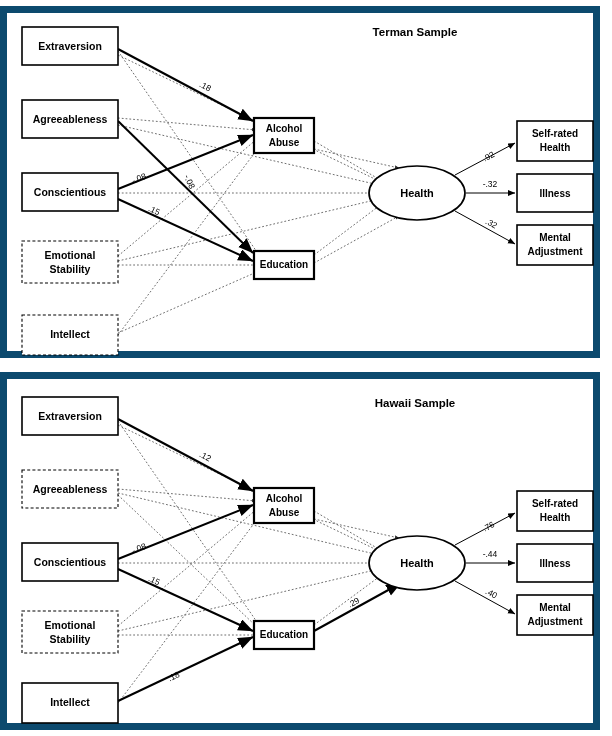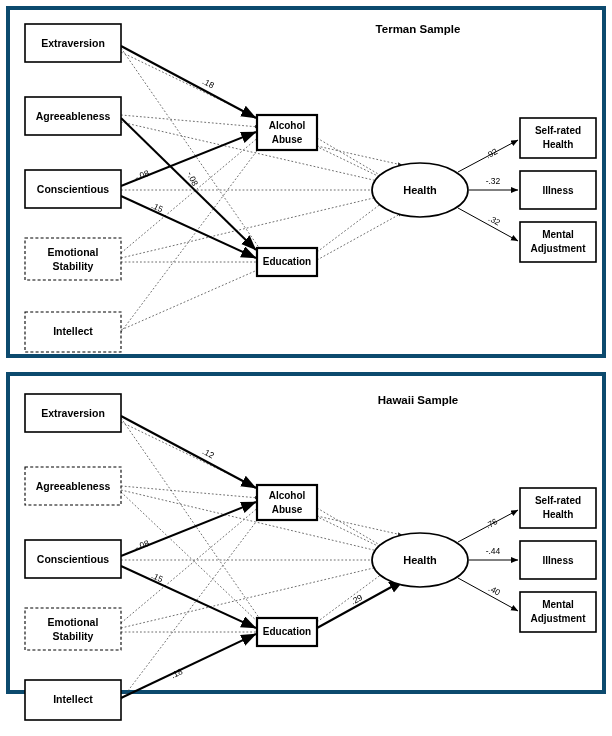--- a/index.html
+++ b/index.html
@@ -1,20 +1,20 @@
 <!DOCTYPE html>
 <html><head>
 <meta charset="utf-8">
 <style>
   html,body{margin:0;padding:0;background:#ffffff;}
   body{width:612px;height:736px;font-family:"Liberation Sans",sans-serif;}
   #root{position:relative;width:612px;height:736px;background:#fff;}
-  .panel{position:absolute;left:6px;width:600px;border:4px solid #0c4a6e;background:#fff;box-sizing:border-box;}
+  .panel{position:absolute;left:0;width:600px;border:7px solid #0c4a6e;background:#fff;box-sizing:border-box;}
   #panel-terman{top:6px;height:352px;}
-  #panel-hawaii{top:372px;height:322px;}
+  #panel-hawaii{top:372px;height:358px;}
   svg{display:block;}
   text{font-family:"Liberation Sans",sans-serif;}
   .nodelabel{font-size:10.5px;font-weight:bold;fill:#000;text-anchor:middle;dominant-baseline:middle;}
   .nodelabel.small{font-size:10px;}
   .elliplabel{font-size:11px;font-weight:bold;fill:#000;text-anchor:middle;dominant-baseline:middle;}
   .title{font-size:11.5px;font-weight:bold;fill:#000;text-anchor:middle;}
   .coef{font-size:8.5px;fill:#000;text-anchor:middle;}
   .box-solid{fill:#fff;stroke:#000;stroke-width:1.6;}
   .box-dashed{fill:#fff;stroke:#000;stroke-width:1.1;stroke-dasharray:3,2.2;}
   .box-heavy{fill:#fff;stroke:#000;stroke-width:2.2;}

